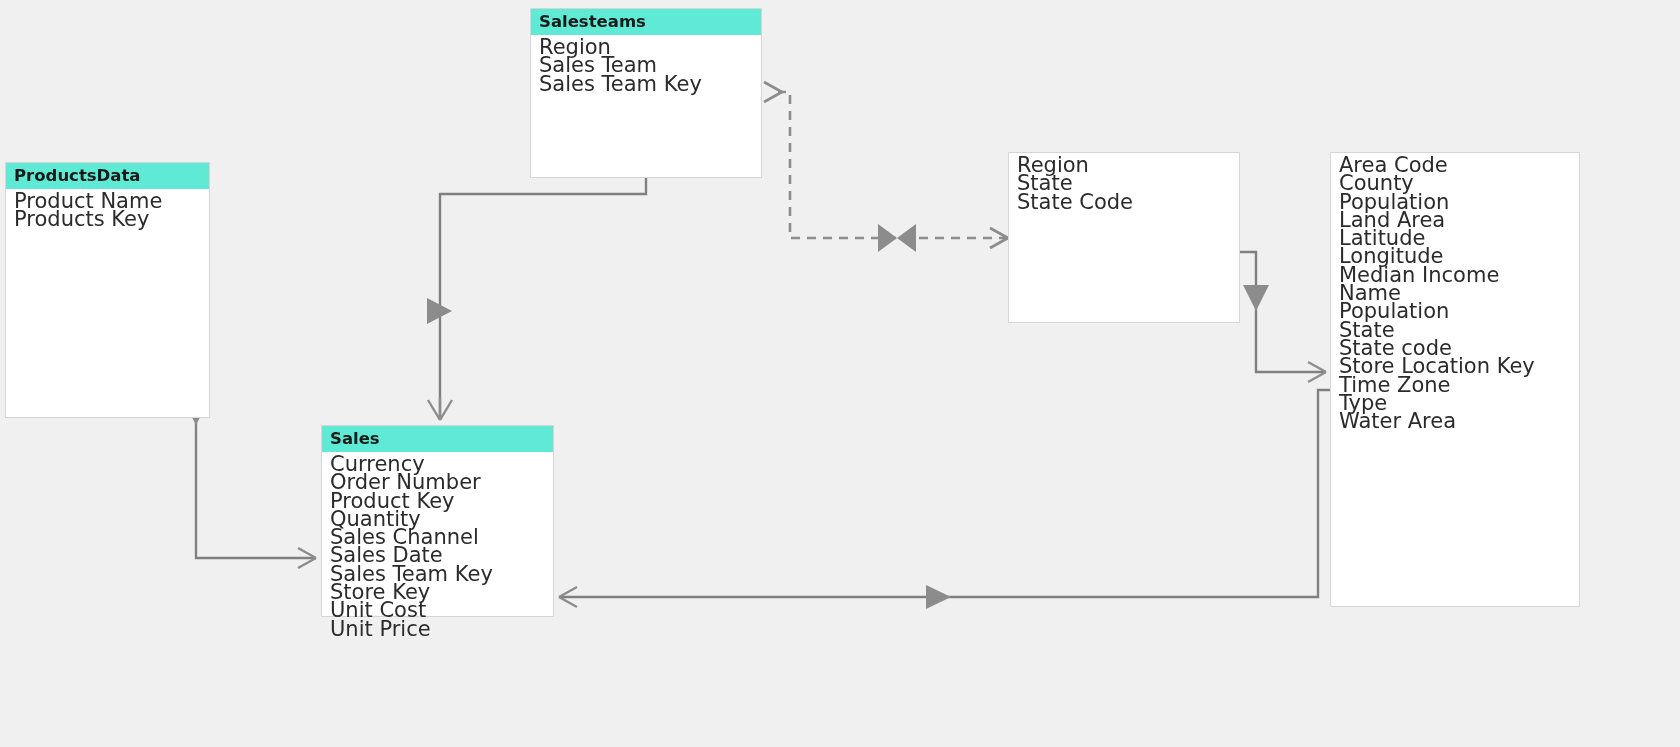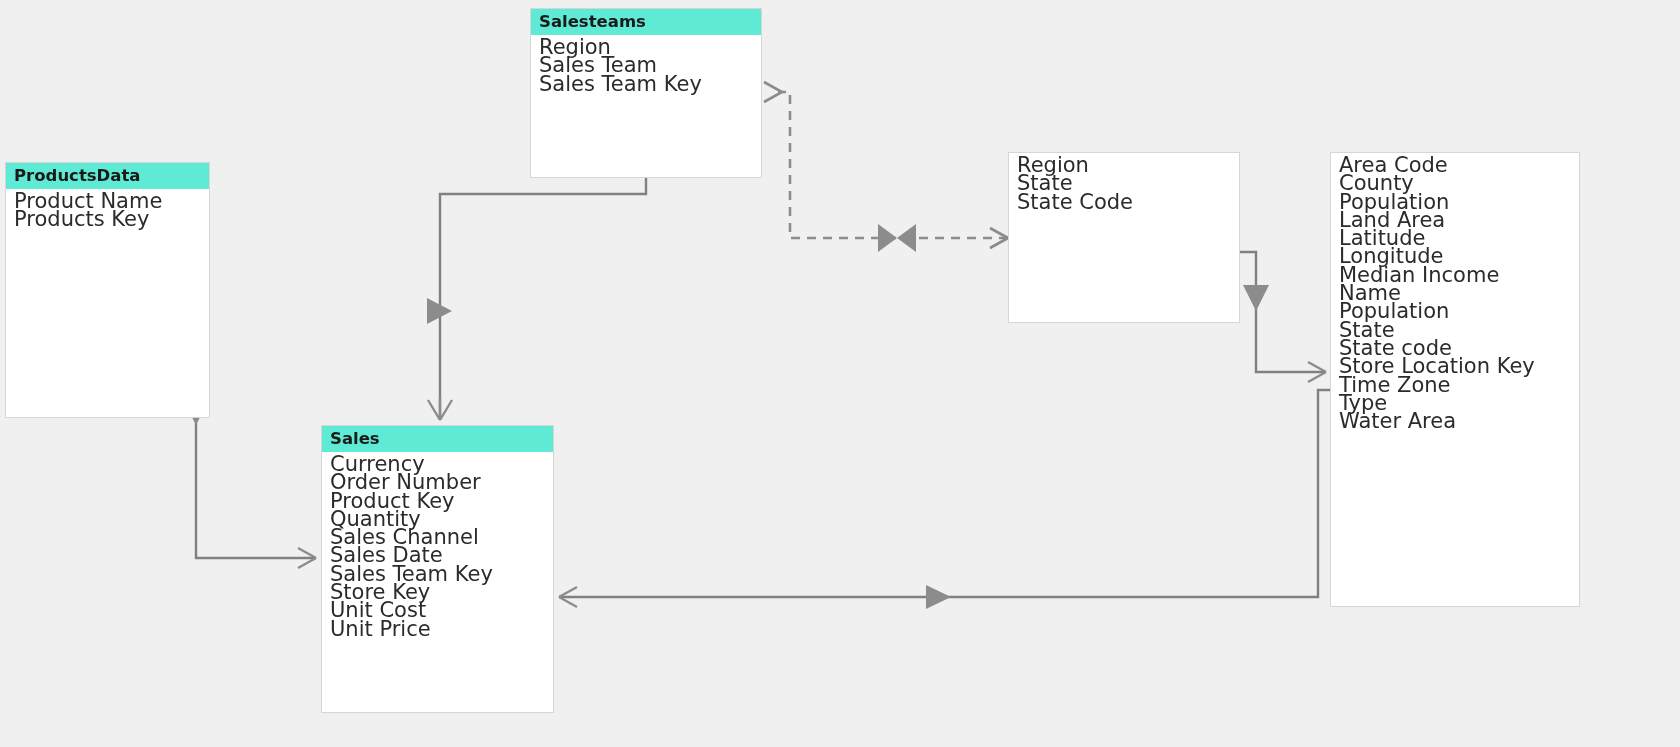--- a/index.html
+++ b/index.html
@@ -115,21 +115,21 @@
 
   <div class="table-card" style="left:530px; top:8px; width:232px; height:170px;">
     <div class="table-header">Salesteams</div>
     <div class="field-list">
       <div class="field">Region</div>
       <div class="field">Sales Team</div>
       <div class="field">Sales Team Key</div>
     </div>
   </div>
 
-  <div class="table-card" style="left:321px; top:425px; width:233px; height:288px;">
+  <div class="table-card" style="left:321px; top:425px; width:233px; height:192px;">
     <div class="table-header">Sales</div>
     <div class="field-list">
       <div class="field">Currency</div>
       <div class="field">Order Number</div>
       <div class="field">Product Key</div>
       <div class="field">Quantity</div>
       <div class="field">Sales Channel</div>
       <div class="field">Sales Date</div>
       <div class="field">Sales Team Key</div>
       <div class="field">Store Key</div>

